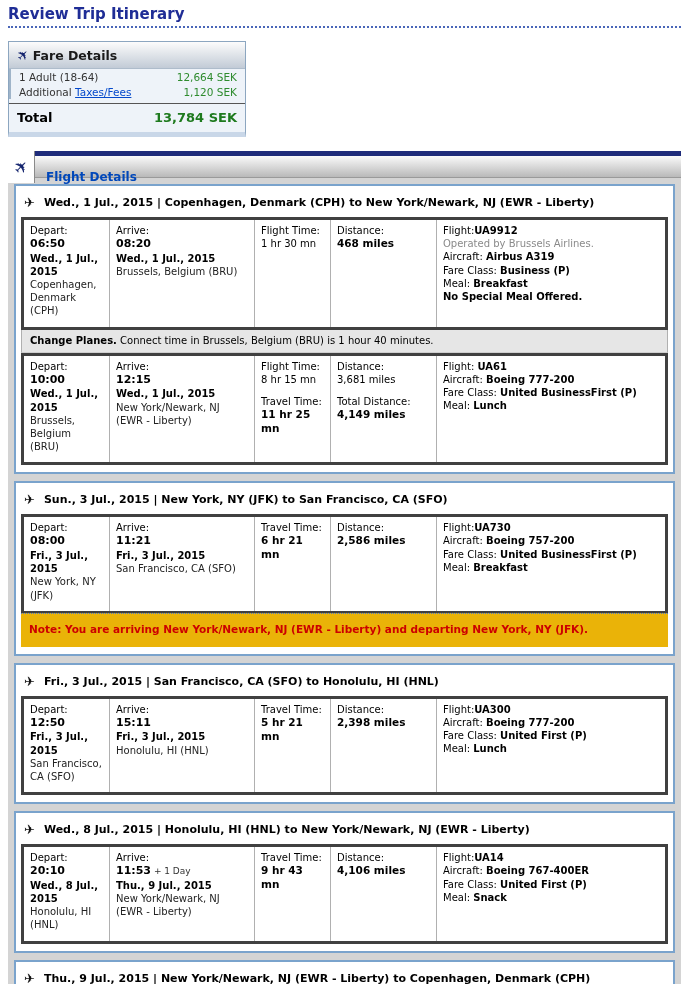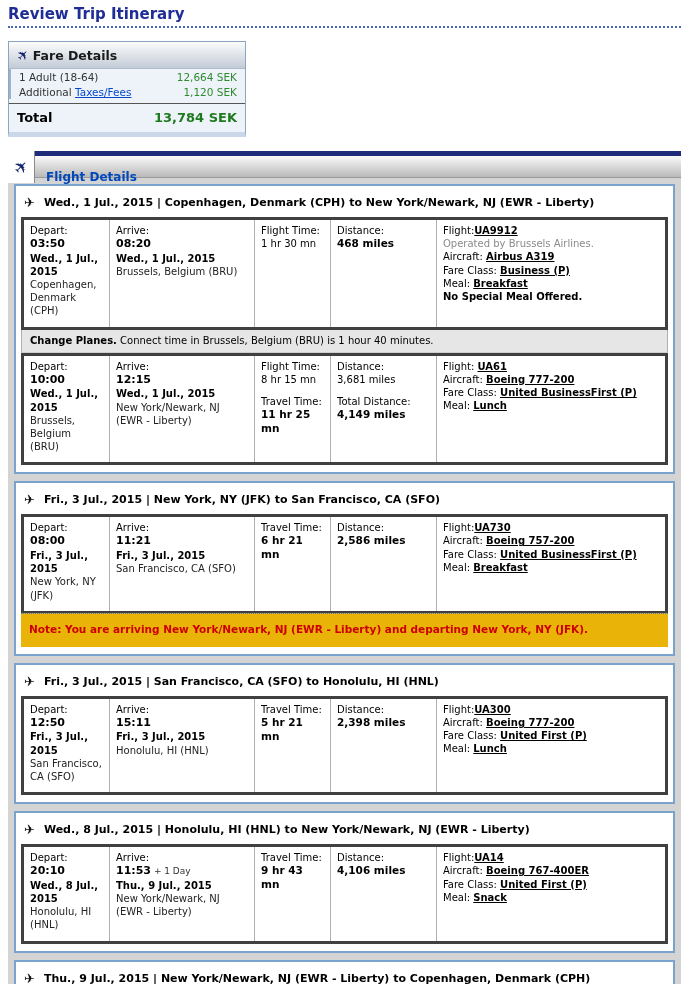--- a/index.html
+++ b/index.html
@@ -47,21 +47,21 @@
   .cell-label { color:#000; }
   .time-line { font-weight:bold; font-size:11px; }
   .plus-day { font-weight:normal; font-size:9px; color:#333; }
   .date-line { font-weight:bold; }
   .loc-line { color:#222; }
   .kv-label { }
   .kv-val { }
   .kv-val.b { font-weight:bold; font-size:10.5px; }
   .kv-gap { margin-top:9px; }
   .fl-line { }
-  .fl-line b { font-weight:bold;text-decoration:underline; }
+  .fl-line b { font-weight:bold; }
   .fl-line.muted { color:#8a8a8a; }
   .fl-line.boldline { font-weight:bold; }
 
   .notice { padding:6px 8px; }
   .notice.change { background:#e6e6e6; border-left:1px solid #b0b0b0; border-right:1px solid #b0b0b0; border-bottom:1px solid #cfcfcf; padding:5px 8px 6px 8px; }
   .notice.change .b { font-weight:bold; }
   .notice.note { border-top:1px dotted #4a77cc; margin-top:-1px; padding:9px 8px 12px 8px; color:#cc0000; font-weight:bold; font-size:10.5px; background:#eab308; }
 </style>
 </head>
 <body>
@@ -103,21 +103,21 @@
     <div class="segments">
         <div class="segment">
           <div class="seg-header">
             <span class="seg-plane">✈</span>
             <span>Wed., 1 Jul., 2015 | Copenhagen, Denmark (CPH) to New York/Newark, NJ (EWR - Liberty)</span>
           </div>
           <div class="seg-body">
             <div class="leg-table">
               <div class="cell">
                 <div class="cell-label">Depart:</div>
-                <div class="time-line">03:50</div>
+                <div class="time-line">06:50</div>
                 <div class="date-line">Wed., 1 Jul., 2015</div>
                 <div class="loc-line">Copenhagen, Denmark (CPH)</div>
               </div>
               <div class="cell">
                 <div class="cell-label">Arrive:</div>
                 <div class="time-line">08:20</div>
                 <div class="date-line">Wed., 1 Jul., 2015</div>
                 <div class="loc-line">Brussels, Belgium (BRU)</div>
               </div>
               <div class="cell">
@@ -168,21 +168,21 @@
                 <div class="fl-line"><span>Aircraft: </span><b>Boeing 777-200</b></div>
                 <div class="fl-line"><span>Fare Class: </span><b>United BusinessFirst (P)</b></div>
                 <div class="fl-line"><span>Meal: </span><b>Lunch</b></div>
               </div>
             </div>
           </div>
         </div>
         <div class="segment">
           <div class="seg-header">
             <span class="seg-plane">✈</span>
-            <span>Fri., 3 Jul., 2015 | New York, NY (JFK) to San Francisco, CA (SFO)</span>
+            <span>Sun., 3 Jul., 2015 | New York, NY (JFK) to San Francisco, CA (SFO)</span>
           </div>
           <div class="seg-body">
             <div class="leg-table">
               <div class="cell">
                 <div class="cell-label">Depart:</div>
                 <div class="time-line">08:00</div>
                 <div class="date-line">Fri., 3 Jul., 2015</div>
                 <div class="loc-line">New York, NY (JFK)</div>
               </div>
               <div class="cell">

